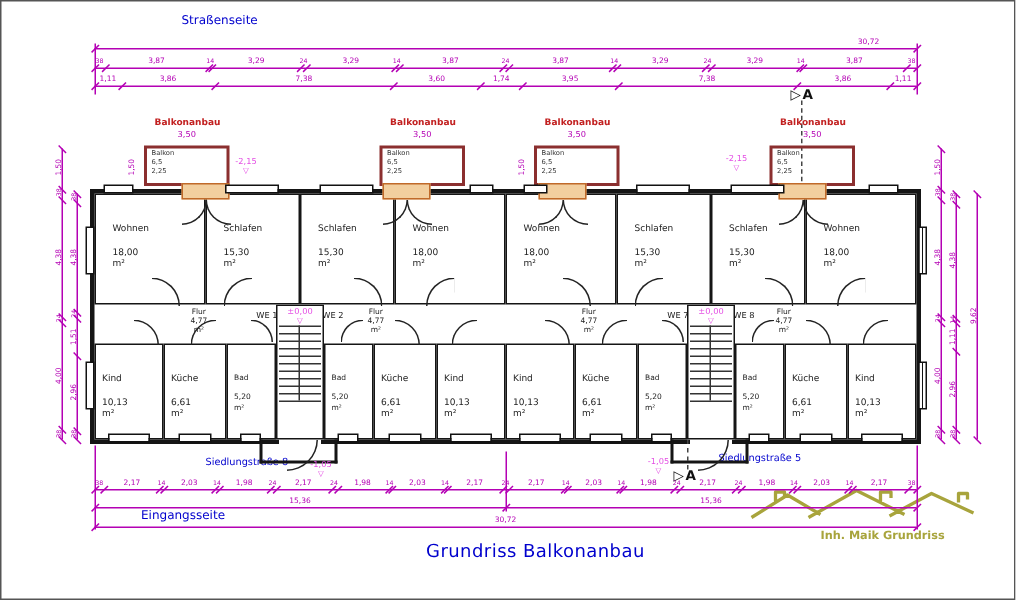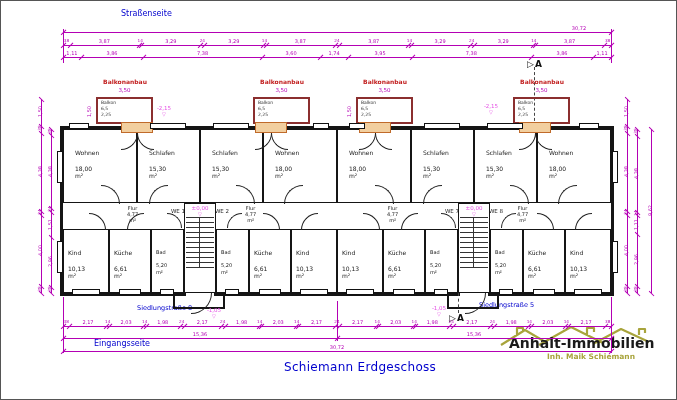--- a/index.html
+++ b/index.html
@@ -21,21 +21,21 @@
   .secA{display:flex;align-items:center;gap:1px;color:#111;font-size:9px;font-weight:bold}
   .tri{font-size:9px;font-weight:normal}
 </style>
 </head>
 <body>
 
 <div id="canvas">
 
   <div class="abs blue f8" style="left:120px;top:8px">Straßenseite</div>
   <div class="abs blue f8" style="left:93px;top:338px">Eingangsseite</div>
-  <div class="abs blue" id="title" style="left:283px;top:359px">Schiemann Erdgeschoss</div>
+  <div class="abs blue" id="title" style="left:283px;top:359px">Grundriss Balkonanbau</div>
   <div class="abs blue f65" style="left:136px;top:303px">Siedlungstraße 8</div>
   <div class="abs blue f65" style="left:478px;top:300px">Siedlungstraße 5</div>
 
   <div class="abs" style="left:59px;top:125px;width:548px;height:164px;border:3px solid #151515"></div>
 
   <div class="abs" style="left:172px;top:292px;width:52px;height:16px;border:2px solid #151515;border-top:none;box-sizing:border-box"></div>
   <div class="abs" style="left:446px;top:292px;width:52px;height:16px;border:2px solid #151515;border-top:none;box-sizing:border-box"></div>
 
   <div class="abs" style="left:185px;top:290px;width:28px;height:6px;background:#fff"></div>
   <div class="abs" style="left:459px;top:290px;width:28px;height:6px;background:#fff"></div>
@@ -48,22 +48,21 @@
     <span class="tri">▷</span>
     <span>A</span>
   </div>
   <div class="abs" style="left:533px;top:66px;width:0;height:59px;border-left:1px dashed #444"></div>
   <div class="abs" style="left:457px;top:292px;width:0;height:20px;border-left:1px dashed #444"></div>
 
   <div class="abs" style="left:494px;top:322px;width:172px;height:44px">
     <svg width="172" height="26" viewBox="0 0 172 26" style="position:absolute;left:0;top:0">
       <path d="M6,22 L30,7 L52,20 M22,12 L22,5 L28,5 L28,9 M44,22 L76,4 L108,20 M92,12 L92,5 L99,5 L99,9 M98,21 L126,6 L154,19 M144,12 L144,6 L150,6 L150,10" fill="none" stroke="#a8a43c" stroke-width="2.2" stroke-linejoin="round"></path>
     </svg>
-    <div class="logo-name abs" style="left:14px;top:12px">Anhalt-Immobilien</div>
-    <div class="logo-sub abs" style="left:52px;top:29px">Inh. Maik Schiemann</div>
+    <div class="logo-sub abs" style="left:52px;top:29px">Inh. Maik Grundriss</div>
   </div>
 <div class="abs wall" style="left: 62px; top: 128px; width: 74px; height: 74px;"></div>
     <div class="abs roomblock" style="left: 74px; top: 148px;">Wohnen<br><br>18,00<br>m²</div>
     <div class="abs wall" style="left: 136px; top: 128px; width: 63px; height: 74px;"></div>
     <div class="abs roomblock" style="left: 148px; top: 148px;">Schlafen<br><br>15,30<br>m²</div>
     <div class="abs wall" style="left: 199px; top: 128px; width: 63px; height: 74px;"></div>
     <div class="abs roomblock" style="left: 211px; top: 148px;">Schlafen<br><br>15,30<br>m²</div>
     <div class="abs wall" style="left: 262px; top: 128px; width: 74px; height: 74px;"></div>
     <div class="abs roomblock" style="left: 274px; top: 148px;">Wohnen<br><br>18,00<br>m²</div>
     <div class="abs wall" style="left: 336px; top: 128px; width: 74px; height: 74px;"></div>

